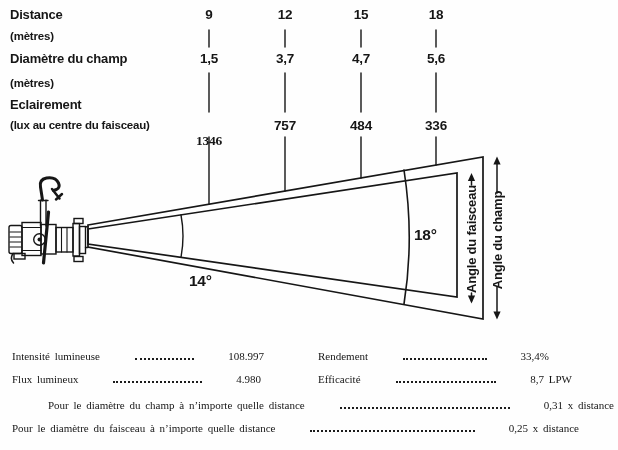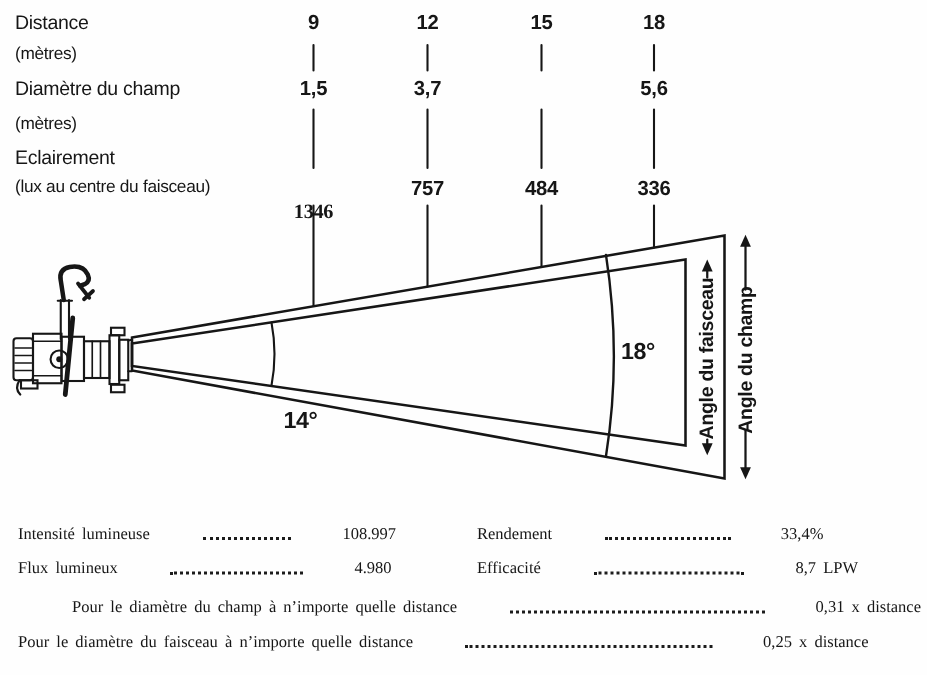--- a/index.html
+++ b/index.html
@@ -9,25 +9,25 @@
     background:#fefefe;
     overflow:hidden;
     font-family:"Liberation Sans",sans-serif;
     color:#161616;
   }
   .abs{position:absolute;}
   svg.linework{position:absolute;left:0;top:0;}
 
   
   .tbl-label{
-    font-weight:400;font-size:13px;letter-spacing:-0.2px;
+    font-weight:700;font-size:13px;letter-spacing:-0.2px;
     white-space:nowrap;line-height:1.1;
   }
   .tbl-sublabel{
-    font-weight:400;font-size:11.5px;letter-spacing:-0.2px;
+    font-weight:700;font-size:11.5px;letter-spacing:-0.2px;
     white-space:nowrap;line-height:1.1;
   }
   .tbl-value{
     font-weight:700;font-size:13.5px;letter-spacing:-0.2px;
     width:80px;text-align:center;line-height:1.1;
   }
 
   
   .angle-label{
     font-weight:700;font-size:15.5px;letter-spacing:-0.3px;
@@ -135,20 +135,21 @@
   <div class="abs tbl-label" style="left:10px;top:98px;">Eclairement</div>
   <div class="abs tbl-sublabel" style="left:10px;top:119px;">(lux au centre du faisceau)</div>
 
   <div class="abs tbl-value" style="left:169px;top:8px;">9</div>
   <div class="abs tbl-value" style="left:245px;top:8px;">12</div>
   <div class="abs tbl-value" style="left:321px;top:8px;">15</div>
   <div class="abs tbl-value" style="left:396px;top:8px;">18</div>
 
   <div class="abs tbl-value" style="left:169px;top:52px;">1,5</div>
   <div class="abs tbl-value" style="left:245px;top:52px;">3,7</div>
+  <div class="abs tbl-value" style="left:321px;top:52px;">4,7</div>
   <div class="abs tbl-value" style="left:396px;top:52px;">5,6</div>
 
   <div class="abs tbl-value" style="left:169px;top:134px;font-family:Liberation Serif, serif;">1346</div>
   <div class="abs tbl-value" style="left:245px;top:119px;">757</div>
   <div class="abs tbl-value" style="left:321px;top:119px;">484</div>
   <div class="abs tbl-value" style="left:396px;top:119px;">336</div>
 
   <div class="abs angle-label" style="left:189px;top:228px;margin-top:45px;">14°</div>
   <div class="abs angle-label" style="left:414px;top:227px;">18°</div>
 

